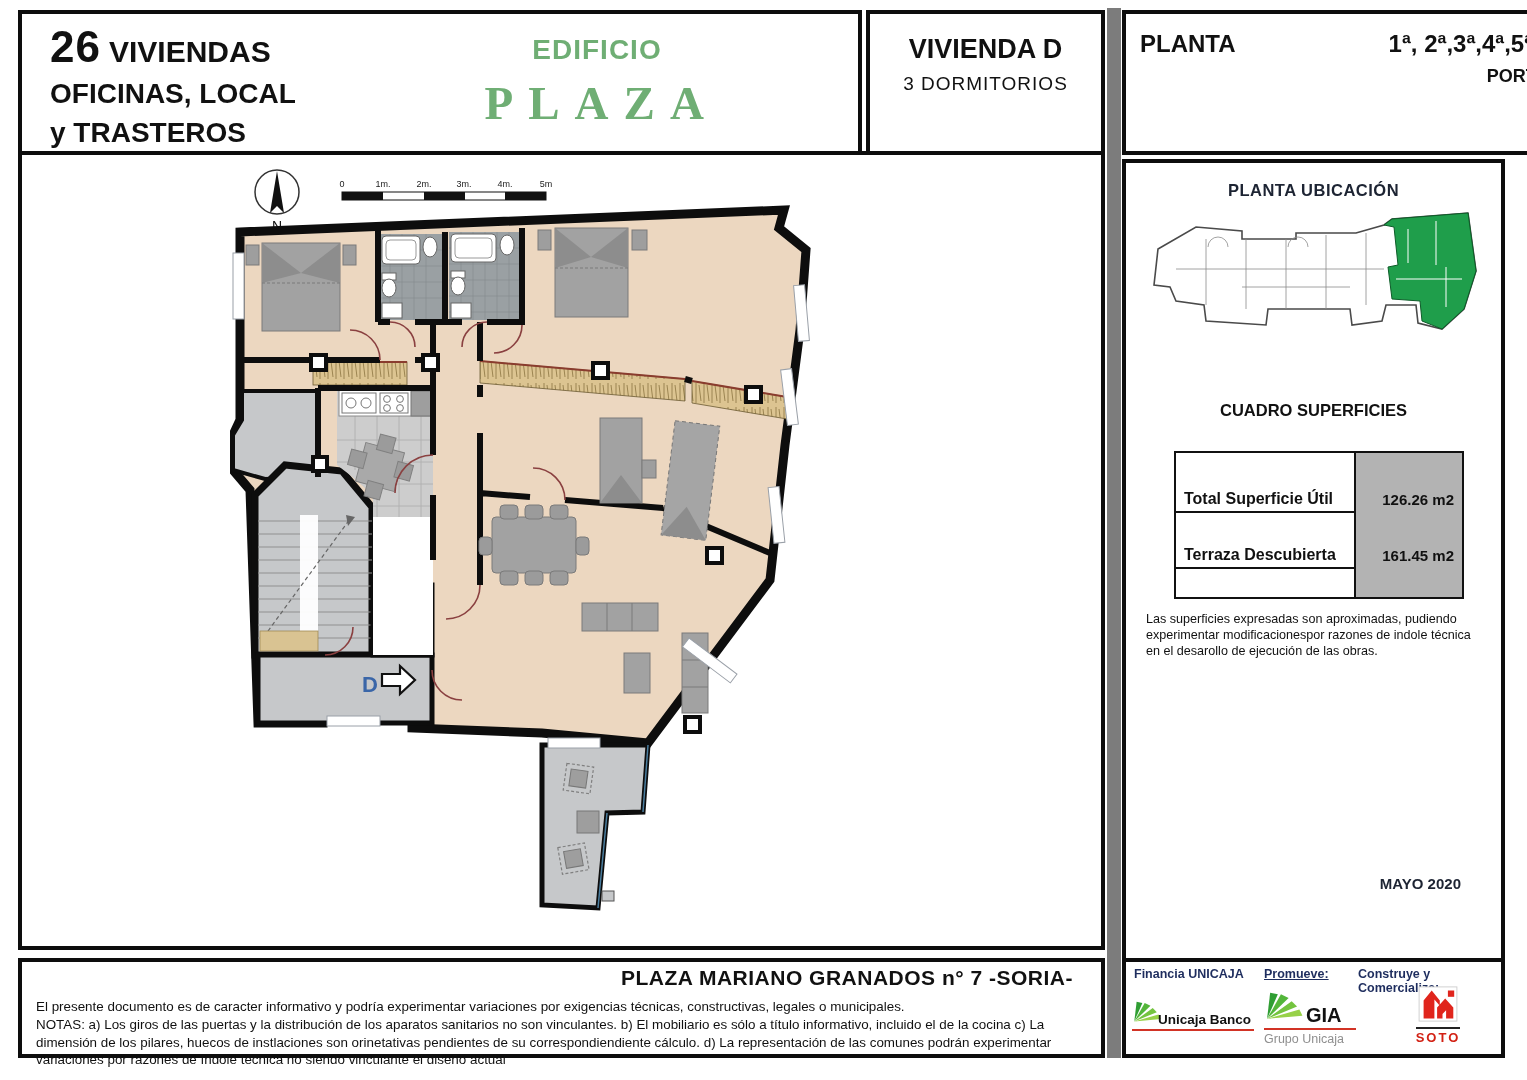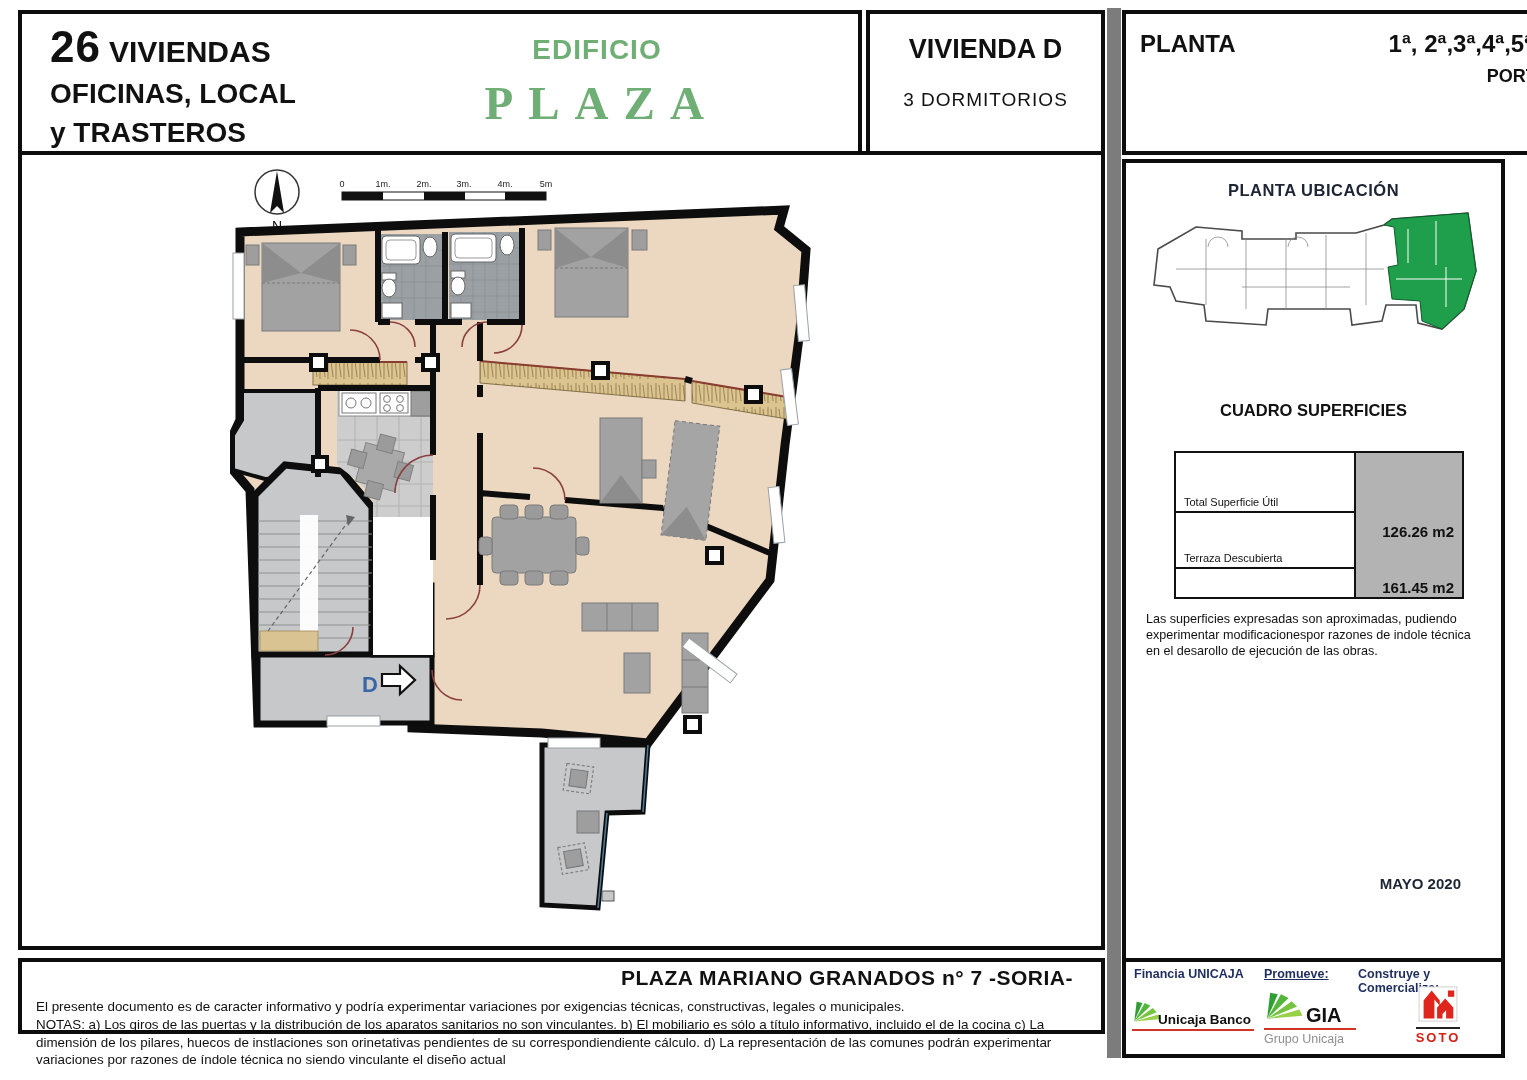--- a/index.html
+++ b/index.html
@@ -12,51 +12,51 @@
   #proj .num{font-size:44px;font-weight:bold;letter-spacing:1px;}
   #proj .l1{font-size:30px;font-weight:bold;margin-left:8px;}
   #proj .l2,#proj .l3{font-size:28px;font-weight:bold;margin-top:9px;}
   #bldg{position:absolute;left:420px;top:20px;width:310px;text-align:center;}
   #bldg .w1{font-size:28px;font-weight:bold;color:#6fae74;letter-spacing:1px;}
   #bldg .w2{font-family:"Liberation Serif",serif;font-size:47px;font-weight:bold;
             color:#6fae74;letter-spacing:0.32em;margin-top:10px;margin-left:0.2em;}
   
   #hdr-unit{left:866px;top:10px;width:239px;height:145px;text-align:center;}
   #hdr-unit .name{font-size:27px;font-weight:bold;margin-top:20px;}
-  #hdr-unit .sub{font-size:19px;margin-top:24px;letter-spacing:1px;}
+  #hdr-unit .sub{font-size:19px;margin-top:8px;letter-spacing:1px;}
   
   #hdr-floor{left:1122px;top:10px;width:462px;height:145px;}
   #hdr-floor .row{display:flex;justify-content:space-between;padding:16px 18px 0 14px;}
   #hdr-floor .lbl{font-size:24px;font-weight:bold;}
   #hdr-floor .vals{font-size:24px;font-weight:bold;}
   #hdr-floor .portal{font-size:18px;font-weight:bold;text-align:right;padding:8px 6px 0 0;}
   
   #plan-box{left:18px;top:151px;width:1087px;height:799px;}
   #plan-svg{position:absolute;left:208px;top:10px;}
   
-  #foot-left{left:18px;top:958px;width:1087px;height:76px;}
+  #foot-left{left:18px;top:958px;width:1087px;height:100px;}
   #foot-left .addr{position:absolute;right:28px;top:4px;font-size:21px;font-weight:bold;letter-spacing:0.5px;}
   #foot-left .disc{position:absolute;left:14px;right:14px;top:36px;font-size:13.4px;line-height:1.33;}
   
   #side{left:1122px;top:159px;width:383px;height:828px;}
   #side .loc-title{position:absolute;left:0;right:0;top:18px;text-align:center;
                    font-size:16.5px;font-weight:bold;color:#1d2433;letter-spacing:0.5px;}
   #minimap{position:absolute;left:20px;top:44px;}
   #side .sup-title{position:absolute;left:0;right:0;top:238px;text-align:center;
                    font-size:16.5px;font-weight:bold;color:#111;}
   #suptable{position:absolute;left:48px;top:288px;width:286px;height:144px;
             border:2px solid #111;display:flex;}
   #suptable .lcol{width:178px;display:flex;flex-direction:column;}
   #suptable .lrow{box-sizing:border-box;border-bottom:2px solid #111;display:flex;
-                  align-items:flex-end;padding:0 0 3px 8px;font-size:11px;font-weight:normal;}
+                  align-items:flex-end;padding:0 0 3px 8px;font-size:16px;font-weight:bold;}
   #suptable .lrow:nth-child(1){height:60px;}
   #suptable .lrow:nth-child(2){height:56px;}
   #suptable .lrow:nth-child(3){height:28px;border-bottom:none;}
   #suptable .vcol{flex:1;background:#b3b3b3;border-left:2px solid #111;position:relative;}
-  #suptable .v1,#suptable .v2{position:absolute;right:8px;font-size:15px;font-weight:bold;margin-top:32px;}
+  #suptable .v1,#suptable .v2{position:absolute;right:8px;font-size:15px;font-weight:bold;}
   #suptable .v1{top:38px;} #suptable .v2{top:94px;}
   #side .note{position:absolute;left:20px;right:16px;top:448px;font-size:12.6px;line-height:1.28;}
   #side .date{position:absolute;right:40px;top:712px;font-size:15px;font-weight:bold;color:#1d2433;}
   
   #foot-right{left:1122px;top:958px;width:383px;height:100px;}
   .cred-lbl{position:absolute;top:5px;font-size:12.5px;font-weight:bold;color:#1e2d5e;}
   #lbl-fin{left:8px;} #lbl-pro{left:138px;text-decoration:underline;} #lbl-con{left:232px;}
   #logo-unicaja{position:absolute;left:6px;top:36px;width:122px;}
   #logo-unicaja .nm{font-size:13.5px;font-weight:bold;margin-left:26px;margin-top:-16px;}
   #logo-unicaja .rl{height:2px;background:#d23325;margin-top:2px;}

